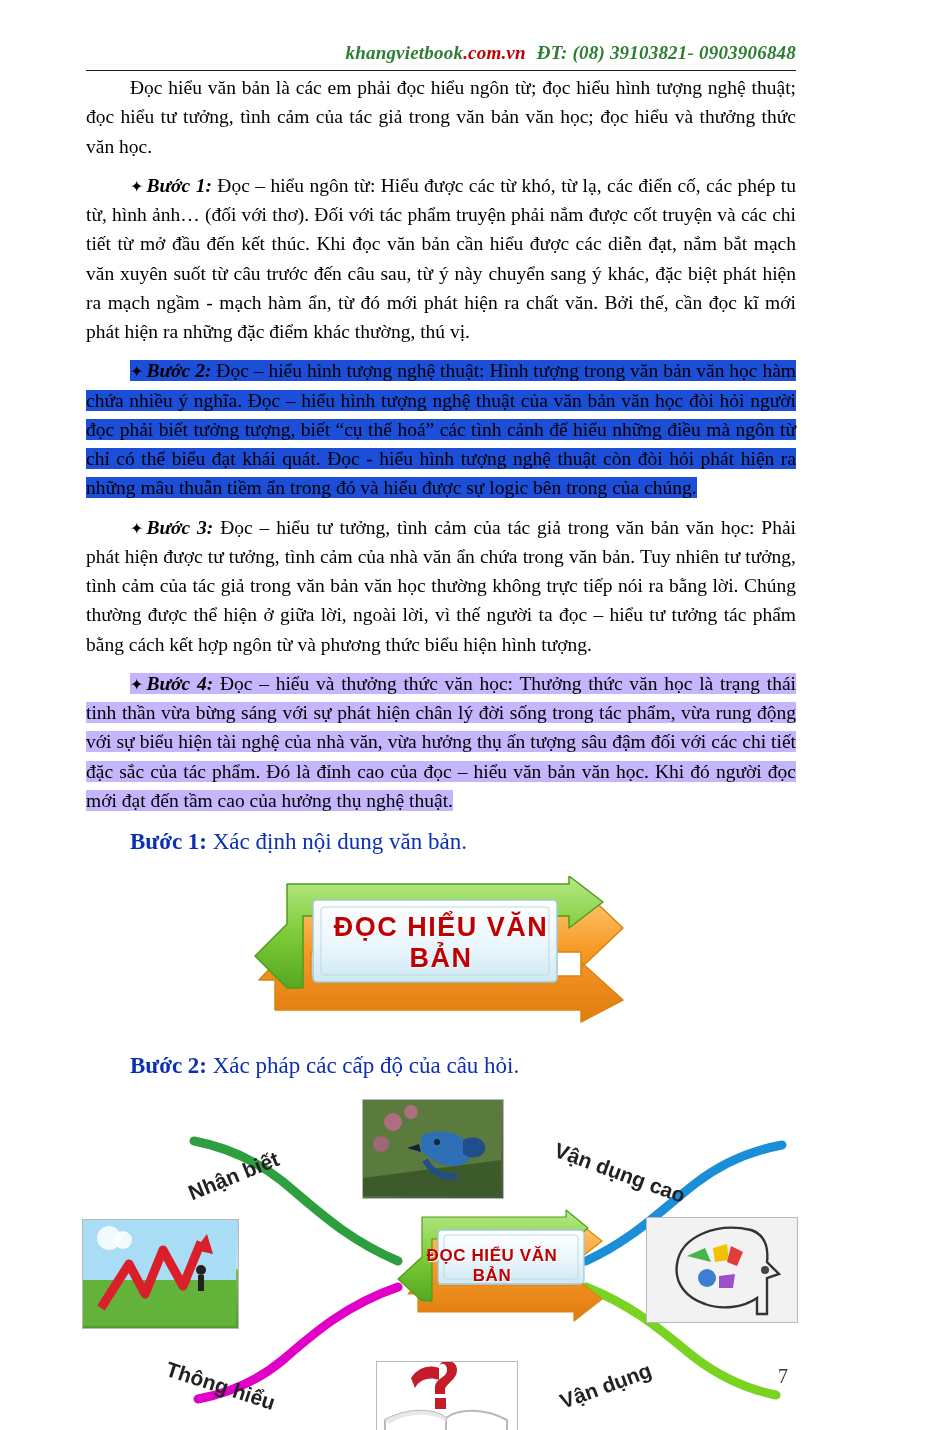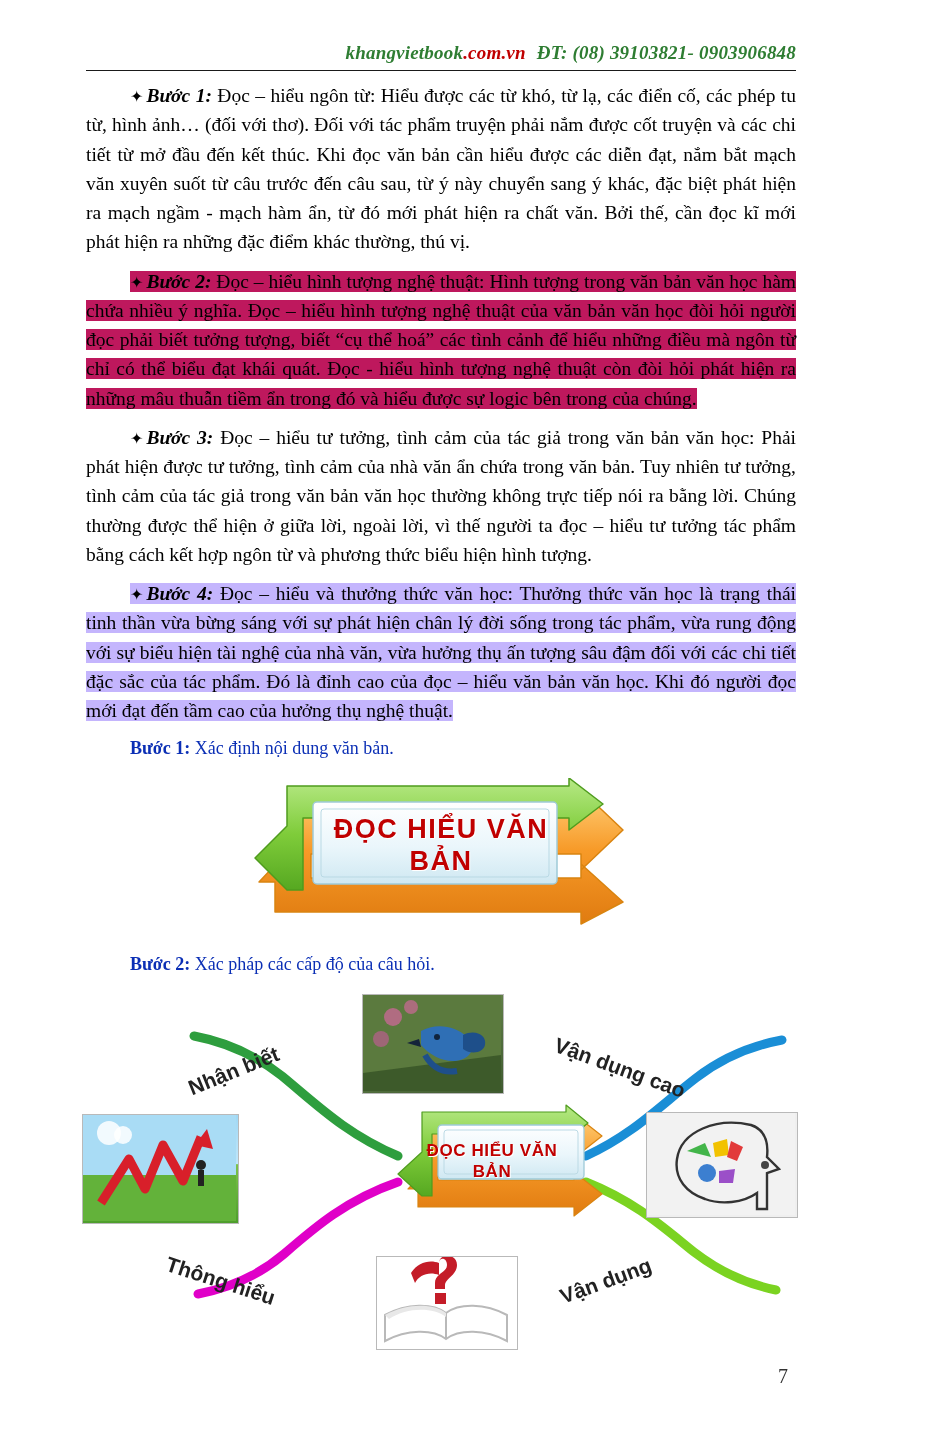--- a/index.html
+++ b/index.html
@@ -51,21 +51,21 @@
   
   .para {
     font-size: 19.5px;
     line-height: 1.5;
     text-align: justify;
     margin: 0;
     padding: 2px 0 0 0;
     text-indent: 44px;
   }
   .hl-cyan {
-    background: #be185d;
+    background: #1d4ed8;
     box-decoration-break: clone;
     -webkit-box-decoration-break: clone;
   }
   .hl-yellow {
     background: #c4b5fd;
     box-decoration-break: clone;
     -webkit-box-decoration-break: clone;
   }
   .block {
     margin-top: 8px;
@@ -82,21 +82,21 @@
     padding-right: 3px;
   }
   .blue-head {
     color: #0b2fb5;
     font-weight: bold;
   }
   .blue-text {
     color: #0b2fb5;
   }
   .step-line {
-    font-size: 18px;
+    font-size: 23px;
     line-height: 1.5;
     margin: 0;
     padding-top: 10px;
     text-indent: 44px;
   }
   .italic {
     font-style: italic;
   }
   
   .banner-wrap {
@@ -188,20 +188,21 @@
 <body>
 
 <div class="page">
 
   <div class="header">
     <span class="site"><span>khangvietbook</span><span class="dot-vn">.com.vn</span></span>
     <span class="phone">ĐT: (08) 39103821- 0903906848</span>
   </div>
   <hr class="header-rule">
 
+  <p class="para">Đọc hiểu văn bản là các em phải đọc hiểu ngôn từ; đọc hiểu hình tượng nghệ thuật; đọc hiểu tư tưởng, tình cảm của tác giả trong văn bản văn học; đọc hiểu và thưởng thức văn học.</p>
 
   <p class="para block">
     <span class="arrow-bullet">✦</span><span class="step-label">Bước 1:</span> <span>Đọc – hiểu ngôn từ: Hiểu được các từ khó, từ lạ, các điển cố, các phép tu từ, hình ảnh… (đối với thơ). Đối với tác phẩm truyện phải nắm được cốt truyện và các chi tiết từ mở đầu đến kết thúc. Khi đọc văn bản cần hiểu được các diễn đạt, nắm bắt mạch văn xuyên suốt từ câu trước đến câu sau, từ ý này chuyển sang ý khác, đặc biệt phát hiện ra mạch ngầm - mạch hàm ẩn, từ đó mới phát hiện ra chất văn. Bởi thế, cần đọc kĩ mới phát hiện ra những đặc điểm khác thường, thú vị.</span>
   </p>
 
   <p class="para block">
     <span class="hl-cyan"><span class="arrow-bullet">✦</span><span class="step-label">Bước 2:</span> <span>Đọc – hiểu hình tượng nghệ thuật: Hình tượng trong văn bản văn học hàm chứa nhiều ý nghĩa. Đọc – hiểu hình tượng nghệ thuật của văn bản văn học đòi hỏi người đọc phải biết tưởng tượng, biết “cụ thể hoá” các tình cảnh để hiểu những điều mà ngôn từ chỉ có thể biểu đạt khái quát. Đọc - hiểu hình tượng nghệ thuật còn đòi hỏi phát hiện ra những mâu thuẫn tiềm ẩn trong đó và hiểu được sự logic bên trong của chúng.</span></span>
   </p>
 
   <p class="para block">

